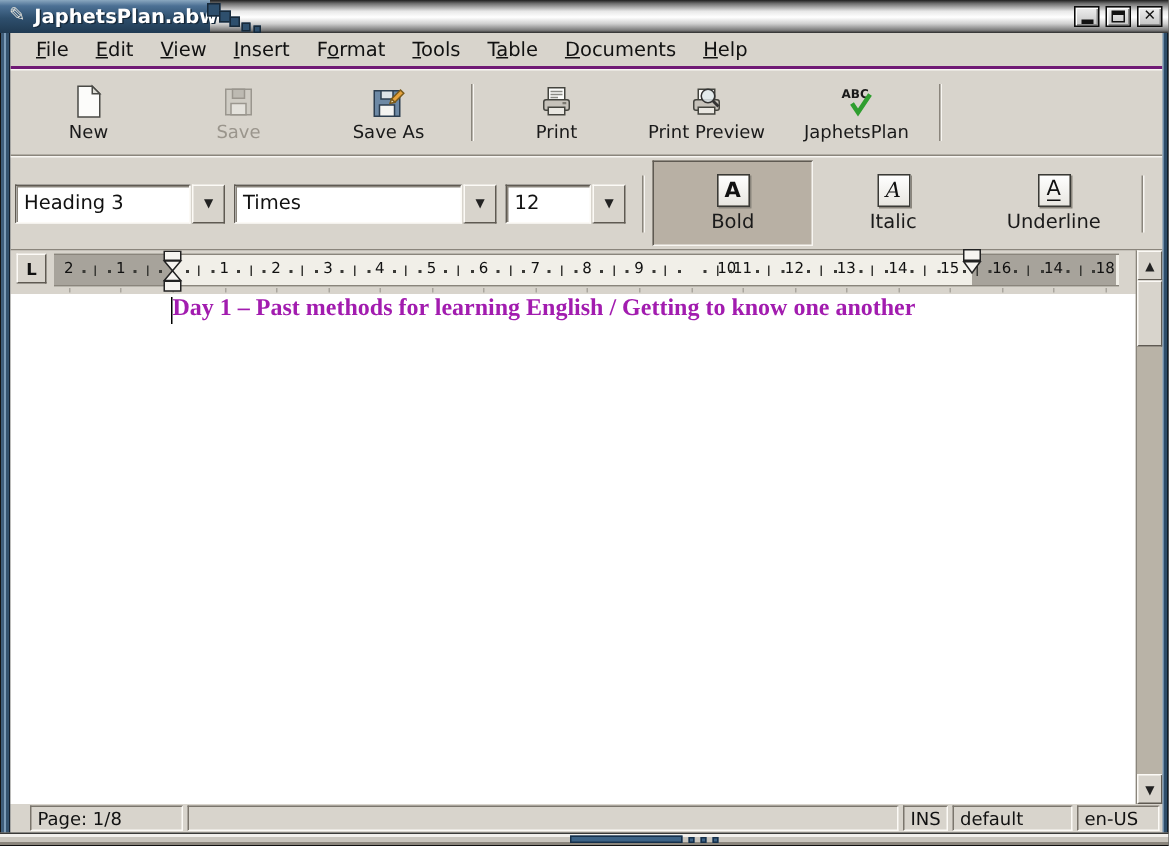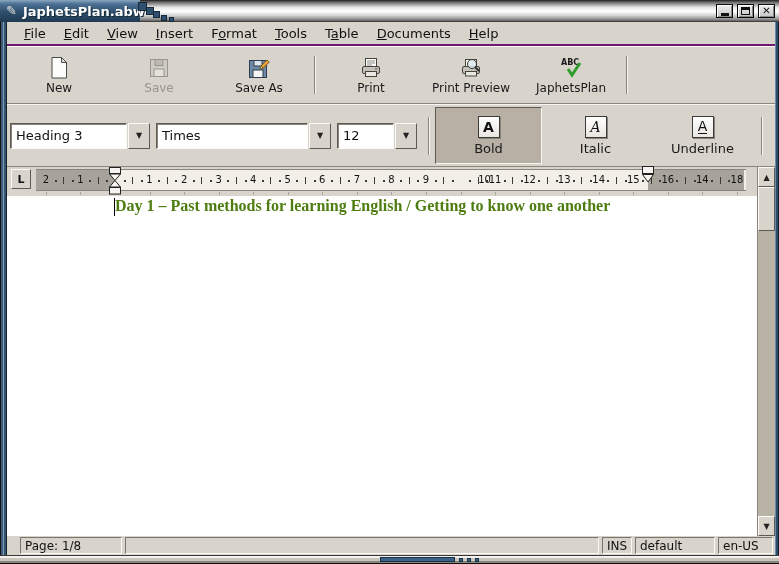--- a/index.html
+++ b/index.html
@@ -68,21 +68,21 @@
   .rstrip{position:absolute;left:29px;top:2px;width:710px;height:22px;background:#f1efe8;
     border-top:1px solid #8a857c;border-bottom:1px solid #8a857c;}
   .rzone{position:absolute;top:0;bottom:0;background:#a7a39b;}
   .rnum{position:absolute;top:4px;font-size:10px;color:#111;transform:translateX(-50%);}
   .rtick{position:absolute;top:7px;width:1px;height:7px;background:#3a3a36;}
   .rdot{position:absolute;top:10px;width:2px;height:2px;background:#3a3a36;}
   .runder{position:absolute;top:25px;width:1px;height:3px;background:#aaa69e;}
   .rmarker{position:absolute;transform:translateX(-50%);z-index:3;}
   .docarea{flex:1;background:#fff;position:relative;overflow:hidden;}
   .doc-heading{position:absolute;left:108px;top:1px;font-family:"Liberation Serif","DejaVu Serif",serif;
-    font-weight:bold;font-size:16px;color:#4d7c0f;white-space:nowrap;}
+    font-weight:bold;font-size:16px;color:#a21caf;white-space:nowrap;}
   .cursor{position:absolute;left:107px;top:2px;width:1px;height:18px;background:#000;}
   
   .vscroll{width:18px;display:flex;flex-direction:column;background:#b9b3a7;border-left:1px solid #8a857c;}
   .sbtn{height:20px;background:#d8d4cc;border:1px solid;border-color:#fcfaf6 #5f5a52 #5f5a52 #fcfaf6;
     display:flex;align-items:center;justify-content:center;font-size:8px;color:#222;}
   .sthumb{height:44px;background:#d8d4cc;border:1px solid;border-color:#fcfaf6 #5f5a52 #5f5a52 #fcfaf6;}
   .strough{flex:1;}
   
   .statusbar{height:19px;display:flex;gap:3px;padding:1px 2px 1px 1px;align-items:stretch;margin-left:12px;}
   .spanel{border:1px solid;border-color:#7a756c #fcfaf6 #fcfaf6 #7a756c;background:#d8d4cc;

